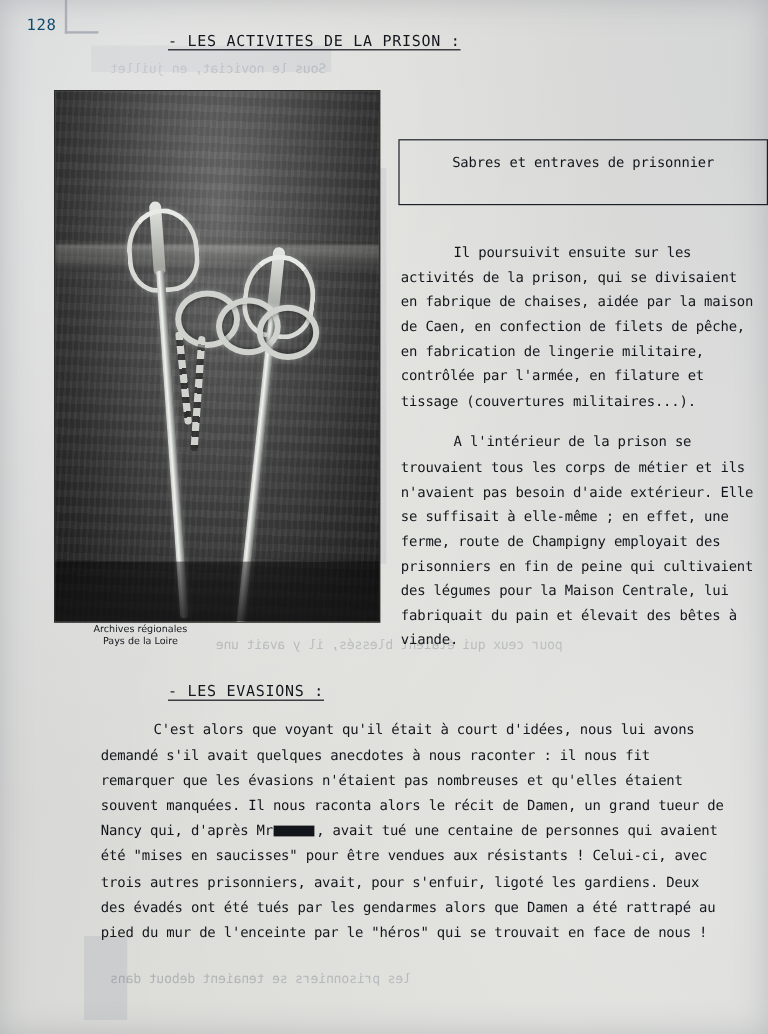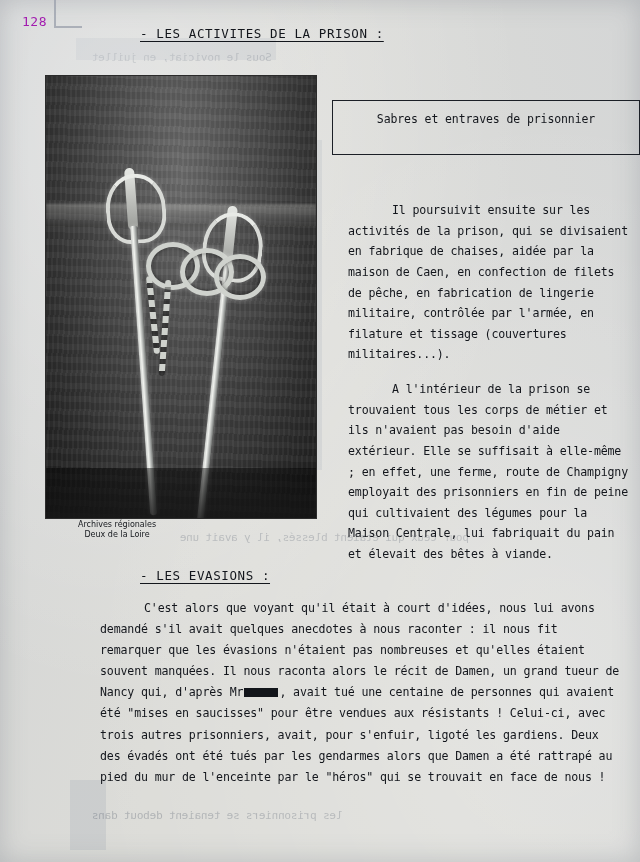--- a/index.html
+++ b/index.html
@@ -37,21 +37,21 @@
     pointer-events: none;
     z-index: 6;
   }
 
   .page-number {
     position: absolute;
     left: 22px;
     top: 14px;
     font-size: 13px;
     letter-spacing: 0.5px;
-    color: #a21caf;
+    color: #0c4a6e;
     z-index: 8;
   }
 
   .corner-mark {
     position: absolute;
     left: 54px;
     top: 0px;
     width: 26px;
     height: 26px;
     border-left: 2px solid #9aa0ac;
@@ -205,21 +205,21 @@
     color: #15181d;
     text-align: center;
     width: 110px;
     z-index: 9;
     font-family: "DejaVu Sans", sans-serif;
   }
 
   .caption-box {
     position: absolute;
     left: 332px;
-    top: 100px;
+    top: 116px;
     width: 294px;
     border: 1.5px solid #1b1f26;
     padding: 9px 6px 24px 6px;
     z-index: 8;
     text-align: center;
     line-height: 1.7;
     font-size: 11.5px;
     letter-spacing: -0.1px;
   }
 
@@ -227,34 +227,33 @@
     position: absolute;
     left: 334px;
     top: 200px;
     width: 296px;
     z-index: 8;
     font-size: 11.6px;
     line-height: 1.78;
     letter-spacing: -0.15px;
   }
   .col-right p {
-    margin: 0 0 14px 14px;
+    margin: 0 0 14px 0;
     text-indent: 44px;
   }
 
   .body-wide {
     position: absolute;
     left: 84px;
     top: 598px;
     width: 520px;
     z-index: 8;
     font-size: 11.6px;
     line-height: 1.82;
     letter-spacing: -0.15px;
-    margin-left: 16px;
   }
   .body-wide p {
     margin: 0 0 16px 0;
     text-indent: 44px;
   }
   .redaction {
     display: inline-block;
     width: 34px;
     height: 9px;
     background: #12151a;
@@ -327,21 +326,21 @@
     <div class="shackle" id="shackle-b"></div>
     <div class="shackle" id="shackle-c"></div>
     <div class="chain"></div>
     <div class="chain two"></div>
 
     <div class="floorline"></div>
   </div>
 
   <div class="archive-credit">
     <div>Archives régionales</div>
-    <div>Deux de la Loire</div>
+    <div>Pays de la Loire</div>
   </div>
 
   <div class="caption-box">
     <div>Sabres et entraves de prisonnier</div>
   </div>
 
   <div class="col-right">
     <p>Il poursuivit ensuite sur les activités de la prison, qui se divisaient en fabrique de chaises, aidée par la maison de Caen, en confection de filets de pêche, en fabrication de lingerie militaire, contrôlée par l'armée, en filature et tissage (couvertures militaires...).</p>
     <p>A l'intérieur de la prison se trouvaient tous les corps de métier et ils n'avaient pas besoin d'aide extérieur. Elle se suffisait à elle-même ; en effet, une ferme, route de Champigny employait des prisonniers en fin de peine qui cultivaient des légumes pour la Maison Centrale, lui fabriquait du pain et élevait des bêtes à viande.</p>
   </div>

